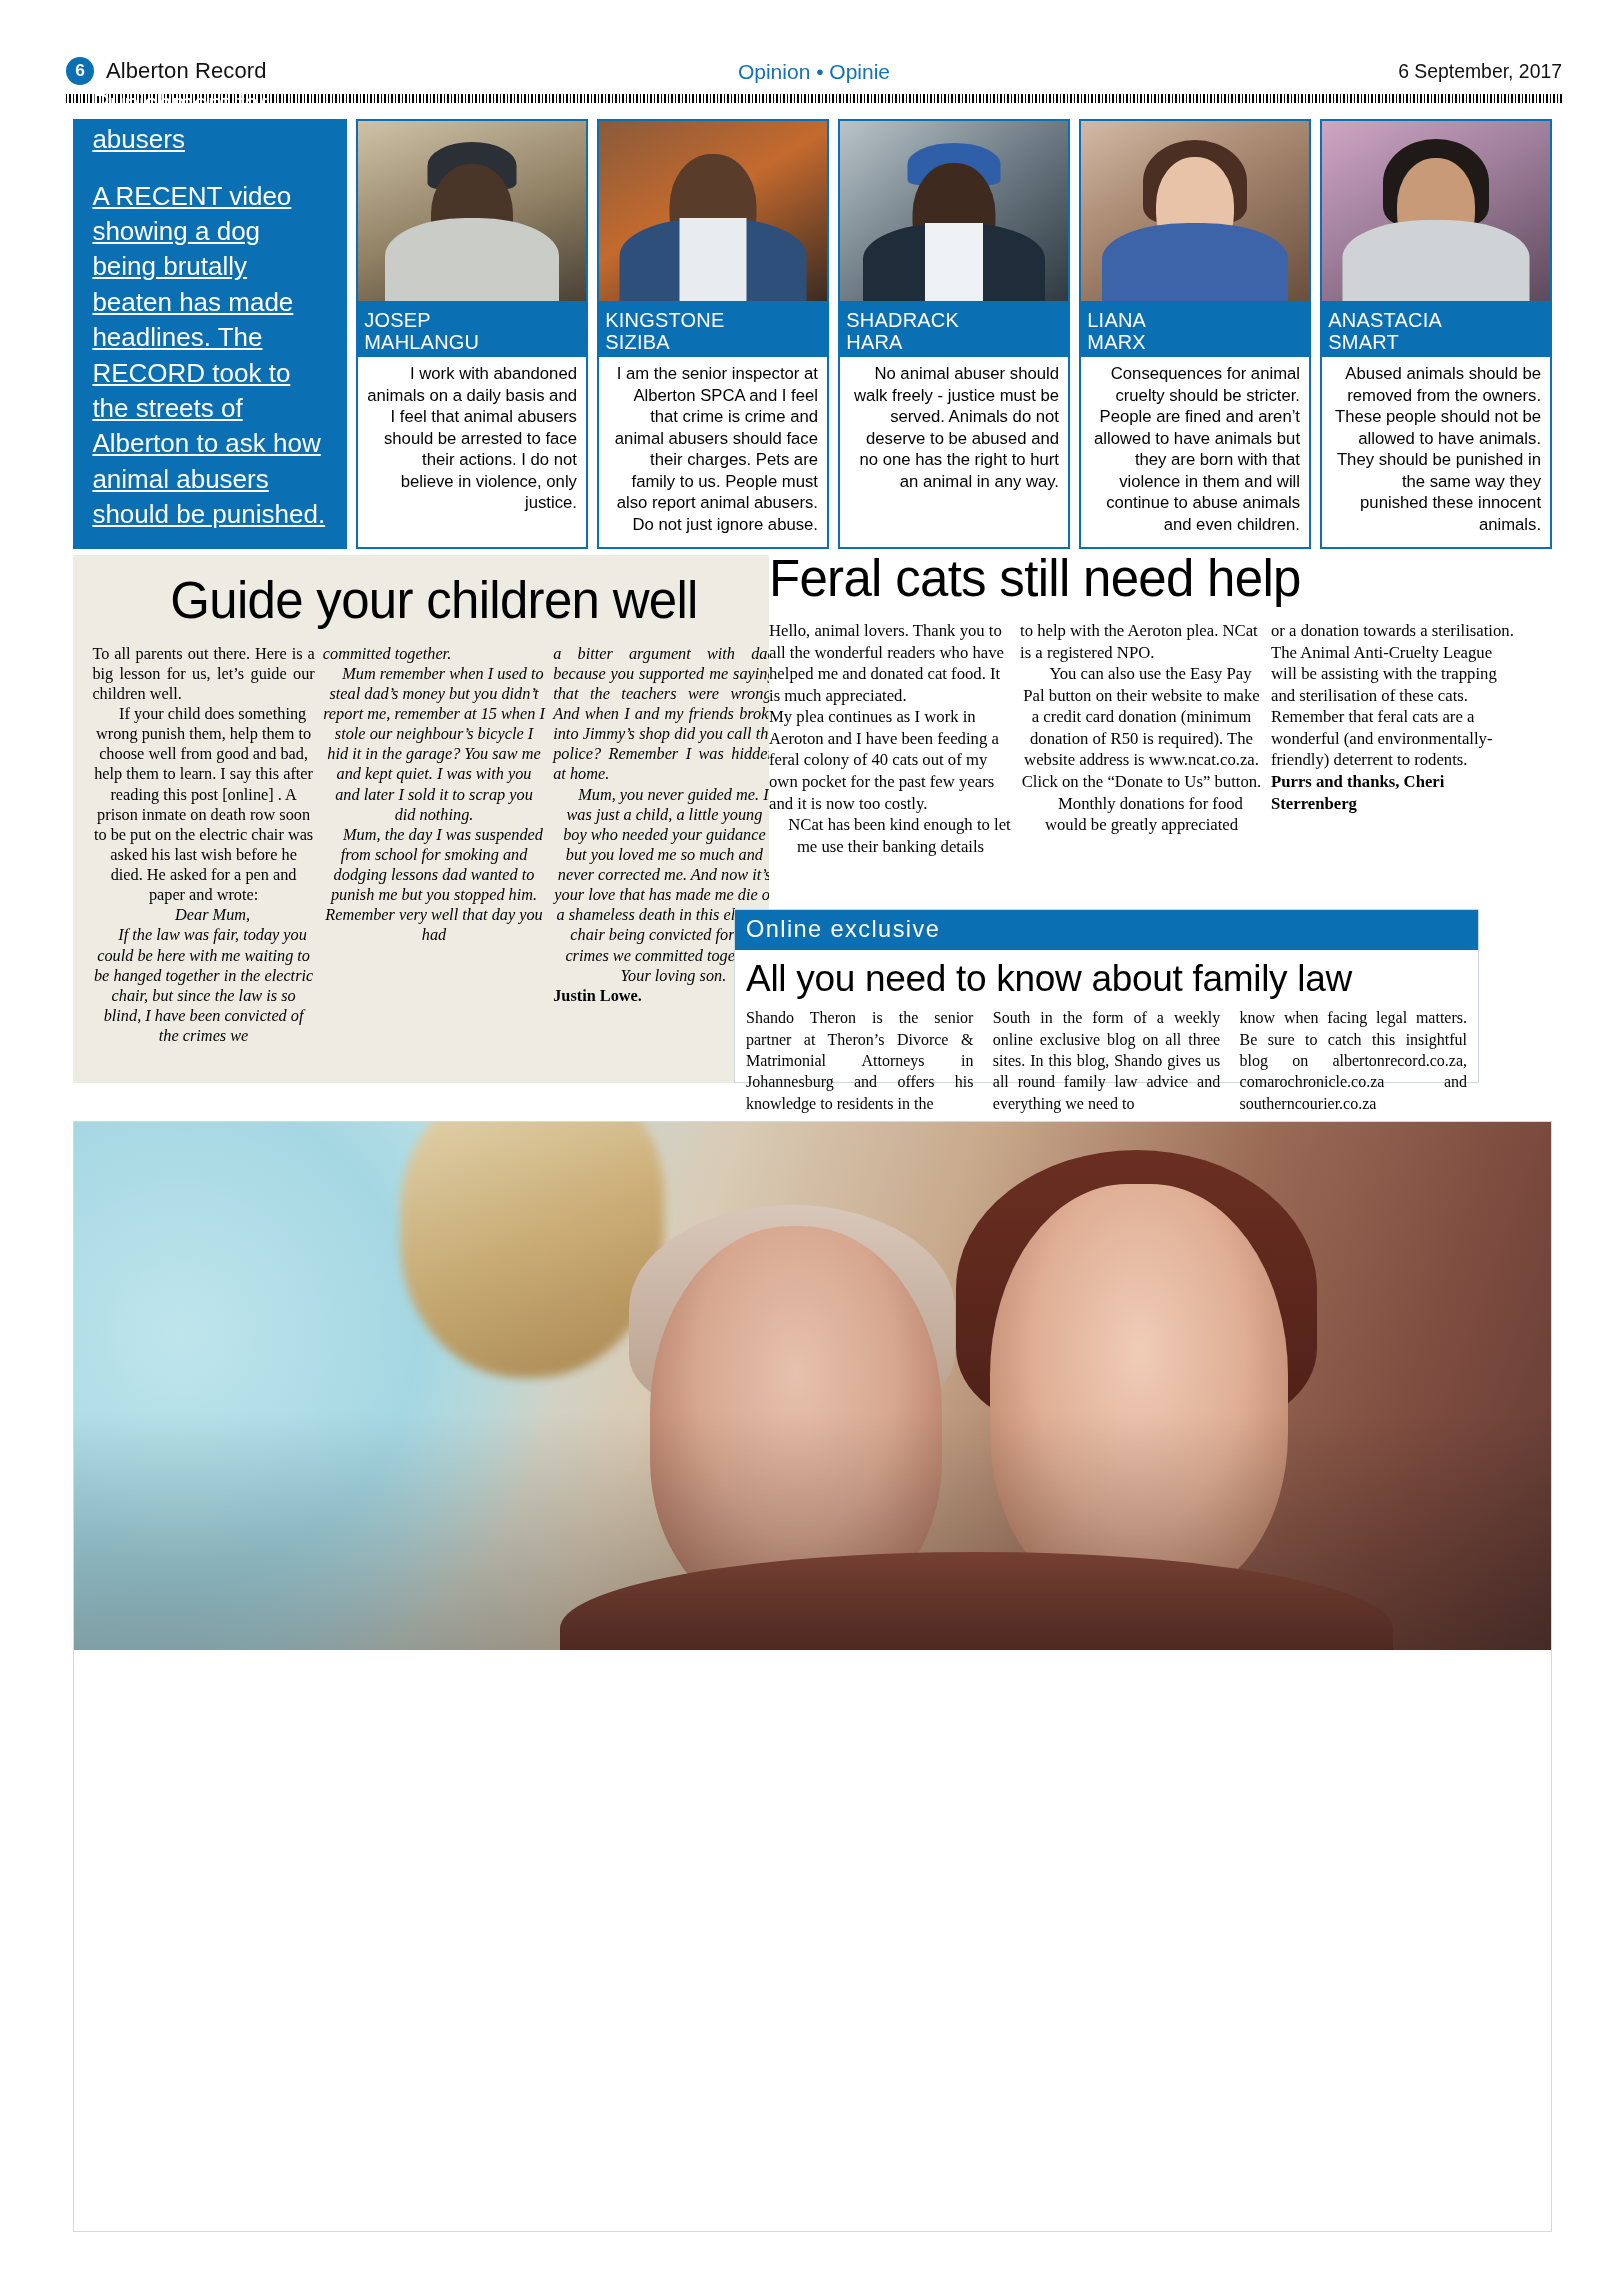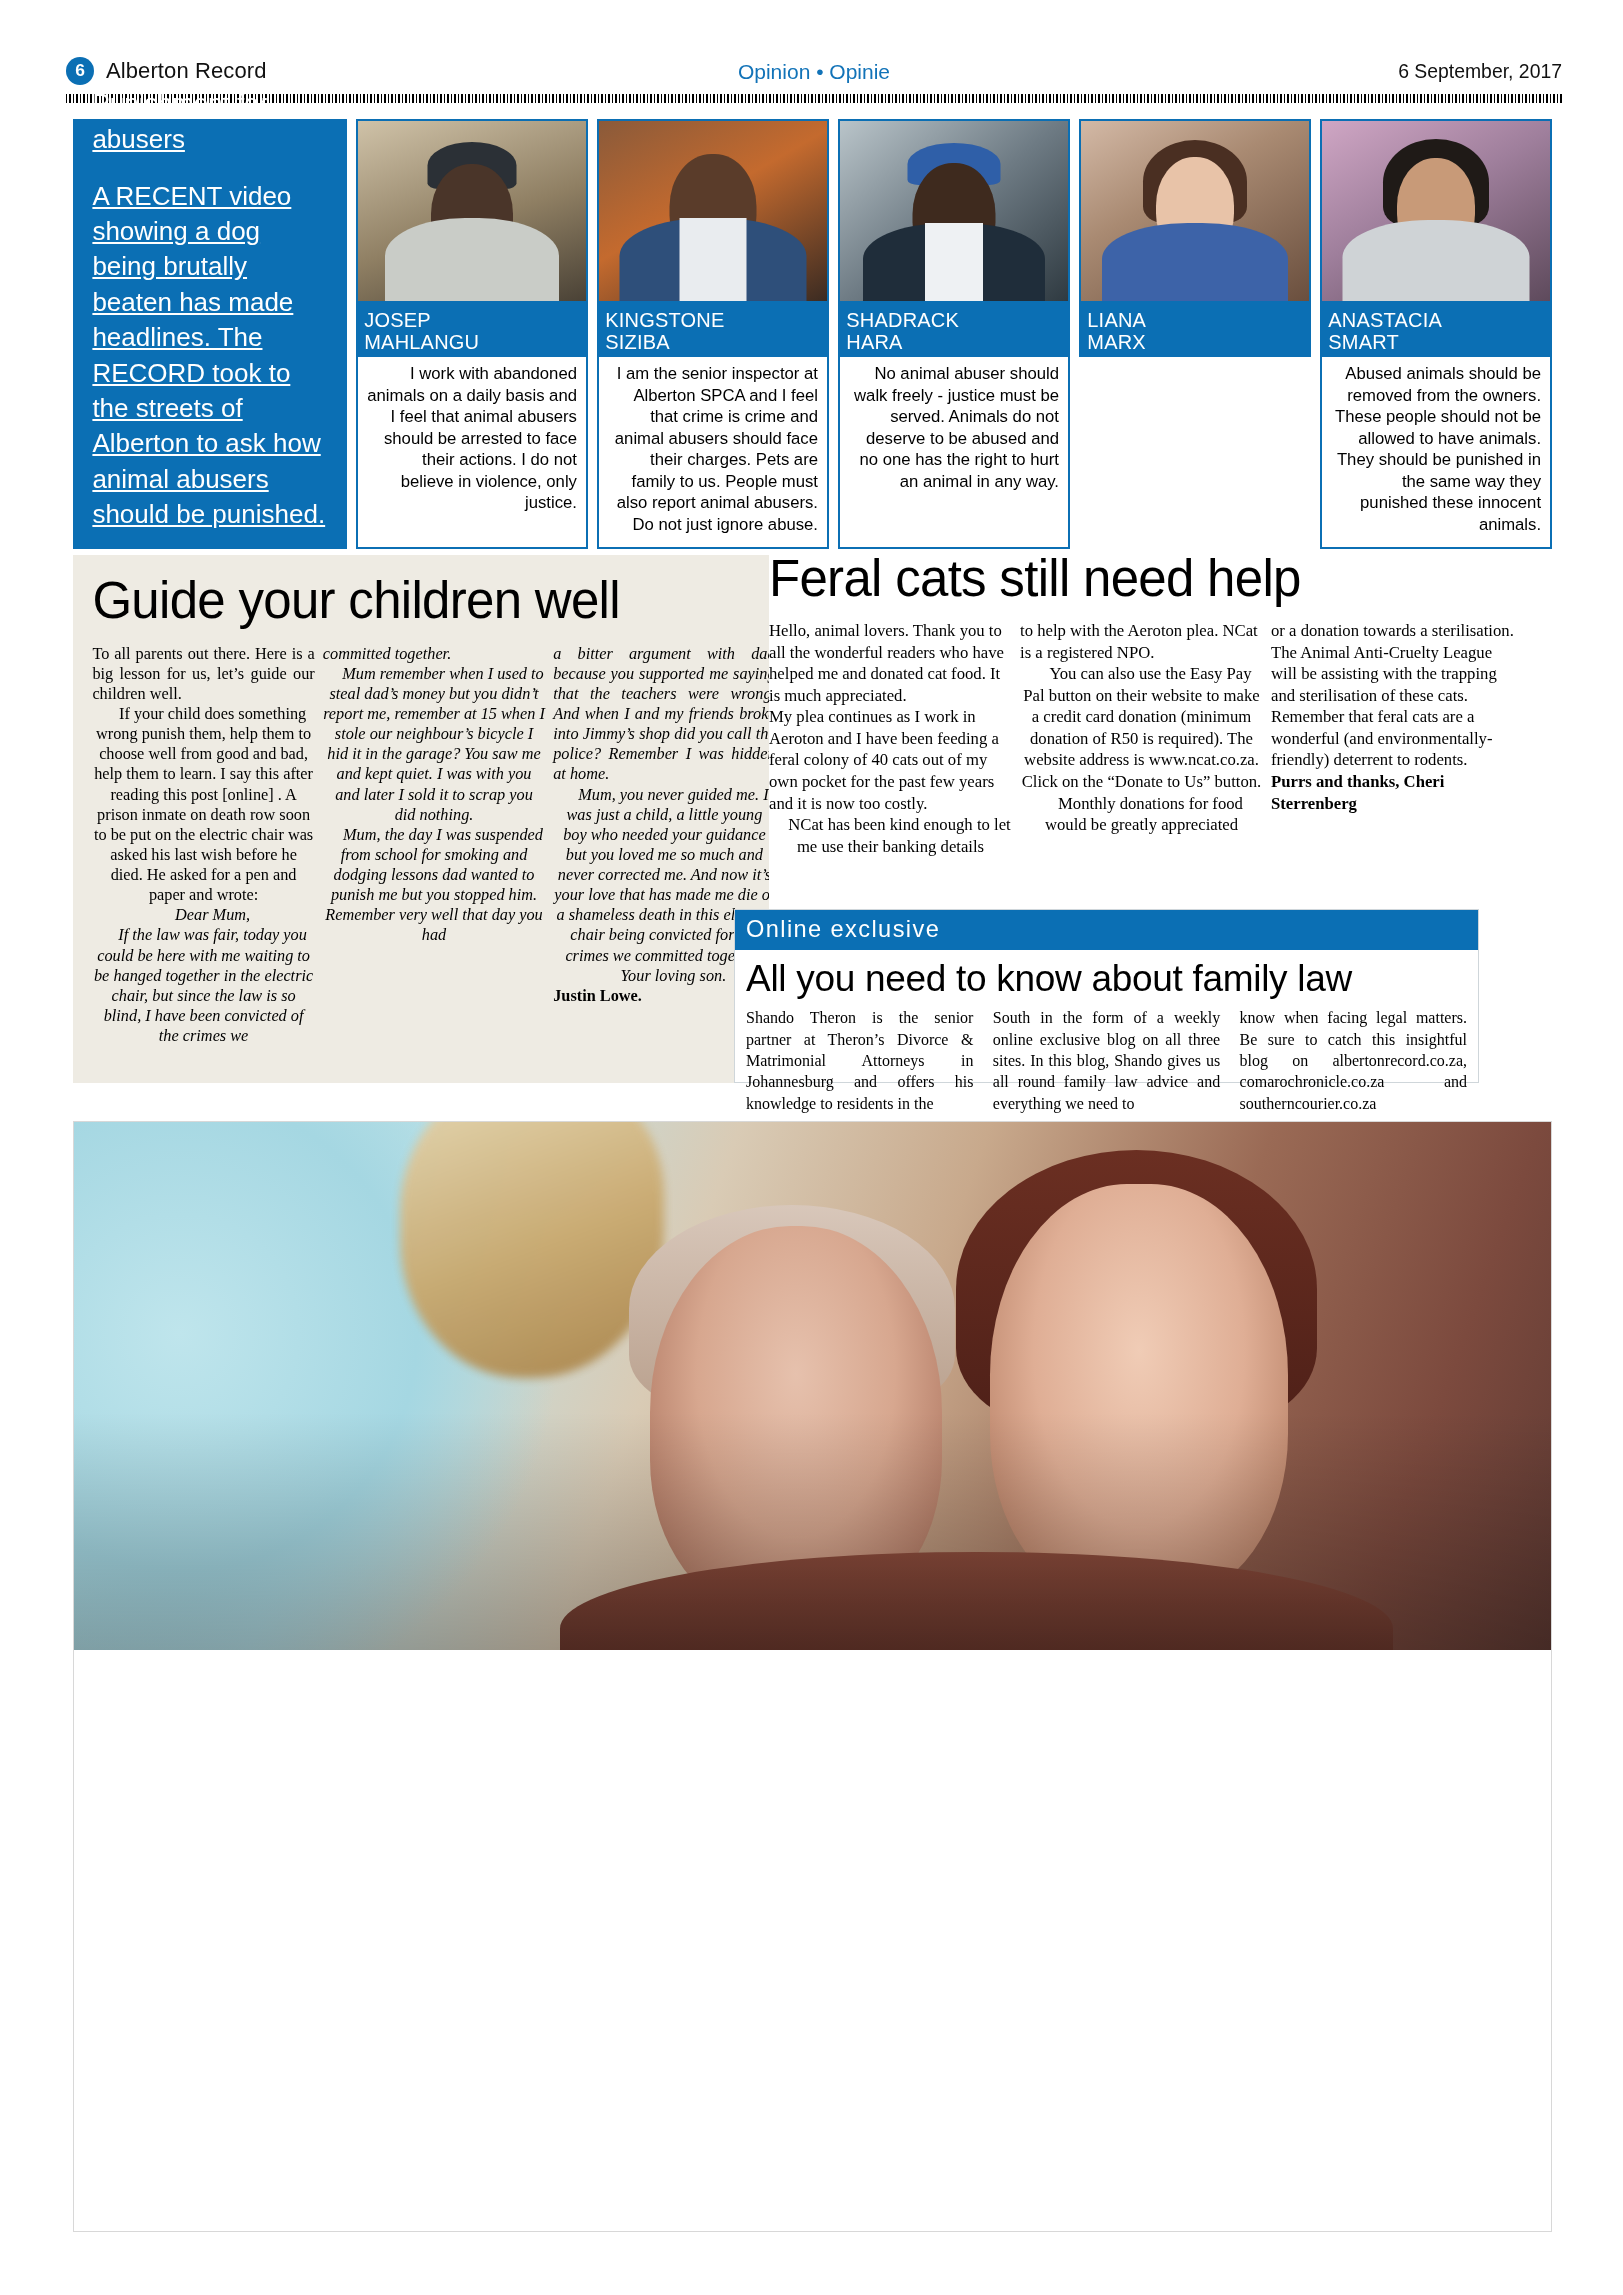--- a/index.html
+++ b/index.html
@@ -39,21 +39,21 @@
   .ph .hat{position:absolute;left:50%;transform:translateX(-50%);border-radius:50% 50% 12% 12%;}
 
   
   .articles{position:absolute;left:73px;top:555px;width:1479px;height:528px;}
   .art-left{position:absolute;left:0;top:0;width:722px;height:528px;background:#eeebe3;
             box-sizing:border-box;padding:15.3px 19.4px;}
   .art-right{position:absolute;left:696px;top:0;width:745px;height:528px;background:#fff;
             box-sizing:border-box;padding:0;}
 
   .headline-a{font-size:51px;font-weight:400;line-height:.95;margin:7px 0 18px 0;
-              font-family:"Liberation Sans",sans-serif;letter-spacing:-0.7px;}
+              font-family:"Liberation Sans",sans-serif;letter-spacing:-0.7px;text-align:center;}
   .headline-b{font-size:51px;font-weight:400;line-height:.95;margin:0 0 16.7px 0;
               letter-spacing:-0.7px;}
 
   .cols3{display:flex;gap:8px;}
   .col{flex:1;}
   .col p{margin:0;font-size:16.3px;line-height:1.235;text-align:justify;font-family:"Liberation Serif",serif;}
   .col p.ind{text-indent:18px;text-align:center;}
   .col p.it{font-style:italic;}
   .col p.bold{font-weight:bold;font-style:normal;}
 
@@ -164,20 +164,21 @@
         <div class="bg" style="background:linear-gradient(150deg,#d3b9a6,#a98a72 40%,#6a4f3e);"></div>
         <div style="position:absolute;left:50%;transform:translateX(-50%);top:19.4px;width:104px;height:83px;background:#4a2f22;border-radius:50% 50% 20% 20%;"></div>
         <div class="head" style="width:78px;height:101px;top:36px;background:#e8c3a8;"></div>
         <div class="torso" style="width:186px;height:78px;background:#3d63a8;"></div>
       </div>
     </div>
     <div class="vox-name">
       <div>LIANA</div>
       <div>MARX</div>
     </div>
+    <div class="vox-quote">Consequences for animal cruelty should be stricter. People are fined and aren’t allowed to have animals but they are born with that violence in them and will continue to abuse animals and even children.</div>
   </div>
 
   <div class="vox-card">
     <div class="vox-photo">
       <div class="ph">
         <div class="bg" style="background:linear-gradient(150deg,#cfa6c4,#9f7f9c 45%,#5e4a5c);"></div>
         <div style="position:absolute;left:50%;transform:translateX(-50%);top:18px;width:106px;height:87px;background:#1f1a17;border-radius:50% 50% 22% 22%;"></div>
         <div class="head" style="width:78px;height:100px;top:37px;background:#c89a78;"></div>
         <div class="torso" style="width:187px;height:81px;background:#cfd3d6;"></div>
       </div>

